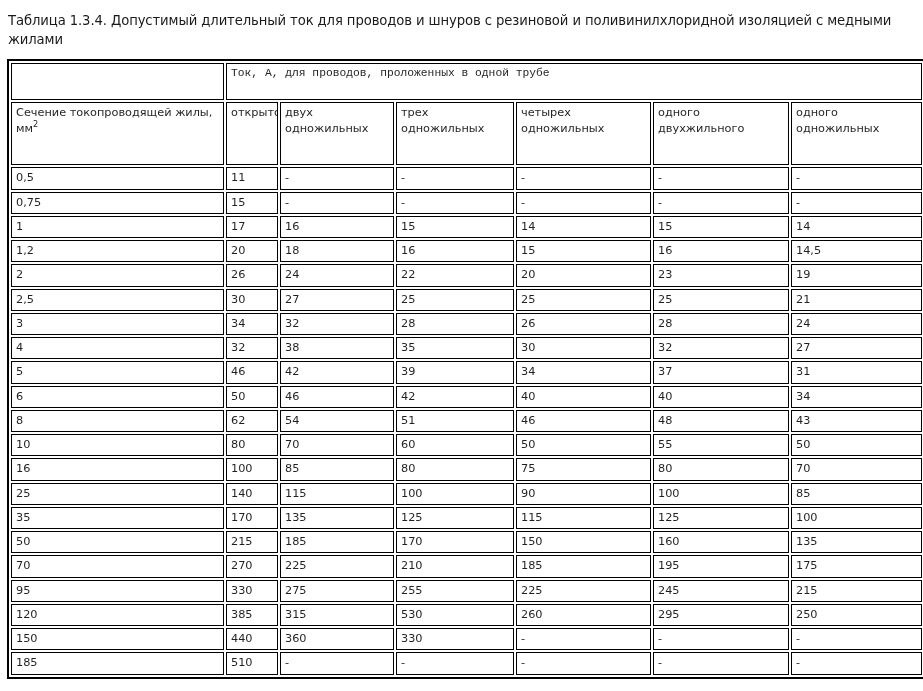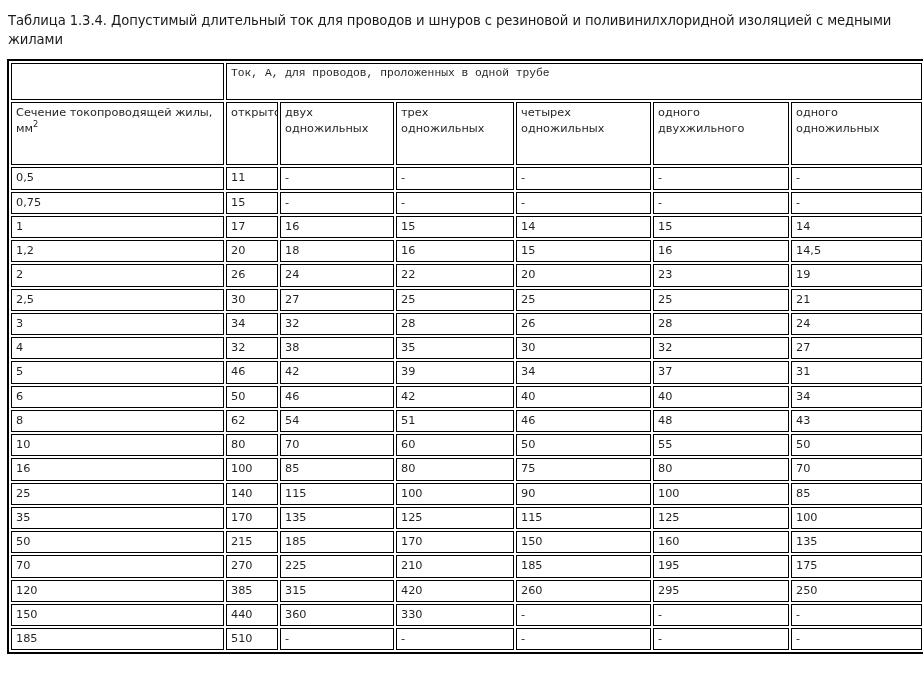--- a/index.html
+++ b/index.html
@@ -261,24 +261,33 @@
       <tr>
         <td class="datacell">70</td>
         <td class="datacell">270</td>
         <td class="datacell">225</td>
         <td class="datacell">210</td>
         <td class="datacell">185</td>
         <td class="datacell">195</td>
         <td class="datacell">175</td>
       </tr>
       <tr>
+        <td class="datacell">95</td>
+        <td class="datacell">330</td>
+        <td class="datacell">275</td>
+        <td class="datacell">255</td>
+        <td class="datacell">225</td>
+        <td class="datacell">245</td>
+        <td class="datacell">215</td>
+      </tr>
+      <tr>
         <td class="datacell">120</td>
         <td class="datacell">385</td>
         <td class="datacell">315</td>
-        <td class="datacell">420</td>
+        <td class="datacell">530</td>
         <td class="datacell">260</td>
         <td class="datacell">295</td>
         <td class="datacell">250</td>
       </tr>
       <tr>
         <td class="datacell">150</td>
         <td class="datacell">440</td>
         <td class="datacell">360</td>
         <td class="datacell">330</td>
         <td class="datacell">-</td>

